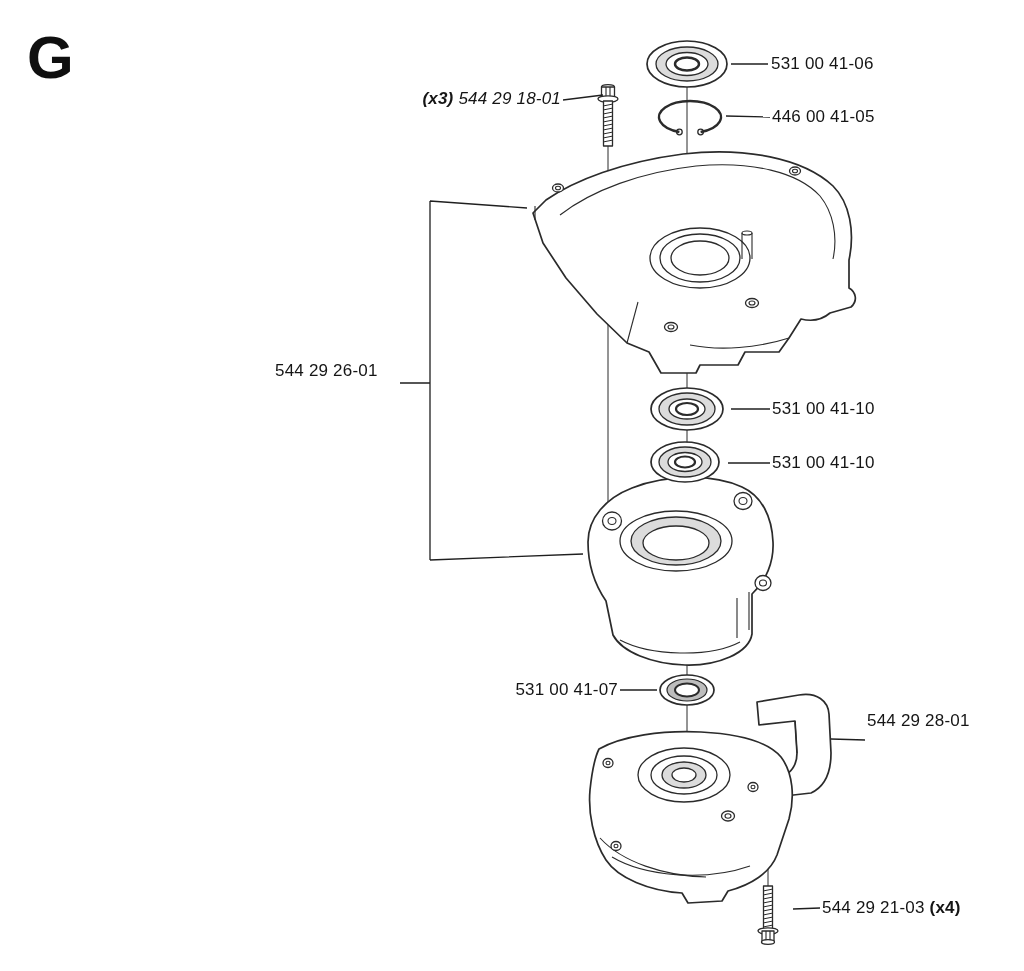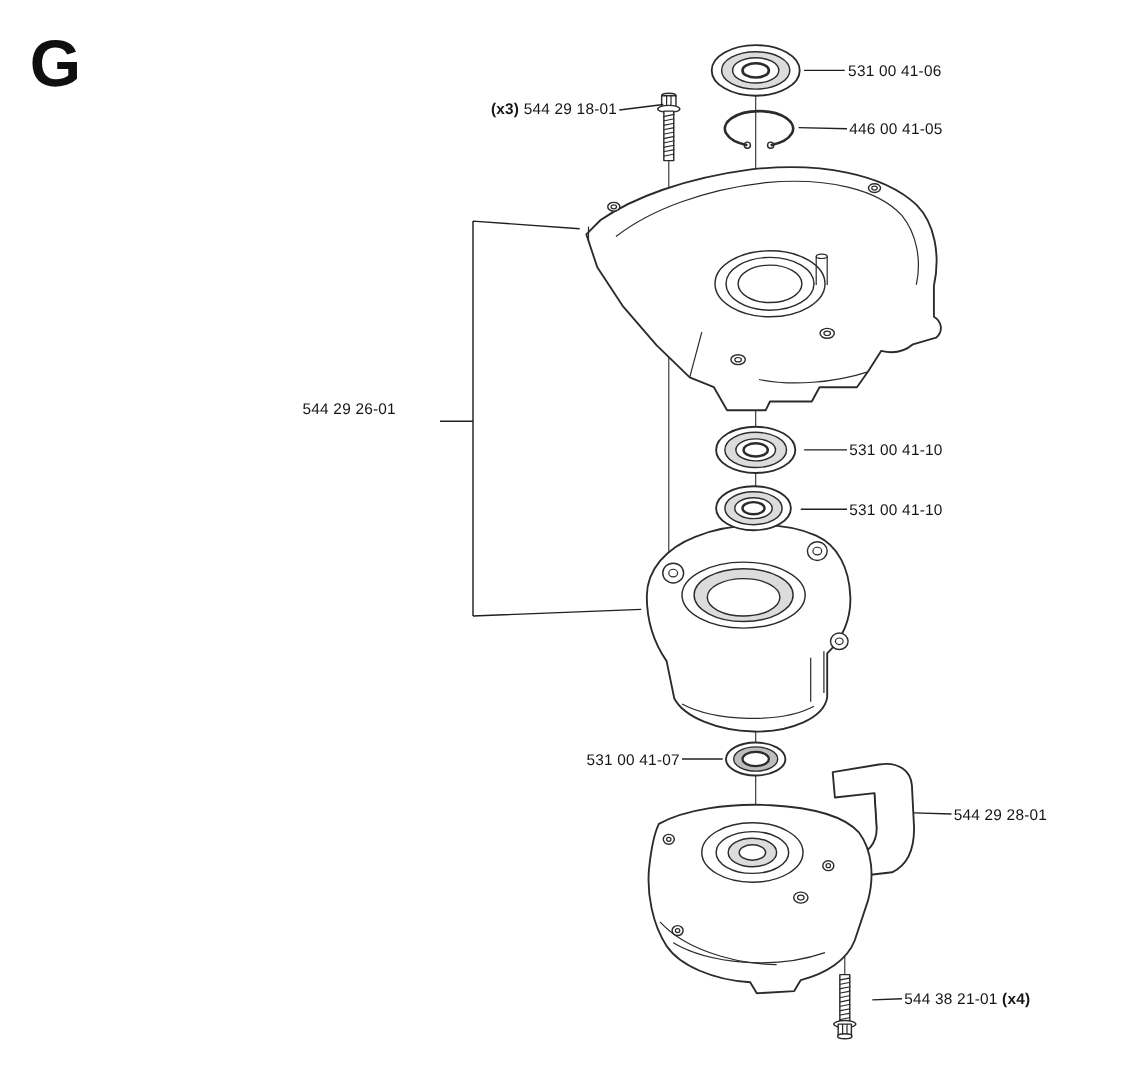--- a/index.html
+++ b/index.html
@@ -13,21 +13,21 @@
   }
   .stage { position:absolute; left:0; top:0; width:1024px; height:971px; }
   svg.drawing { position:absolute; left:0; top:0; }
   .section-letter {
     position:absolute; left:27px; top:28px;
     font-size:60px; font-weight:700; color:#0f0f0f;
     line-height:1;
   }
   .label {
     position:absolute;
-    font-size:14px;
+    font-size:17px;
     line-height:20px;
     white-space:nowrap;
     color:#151515;
     letter-spacing:0.2px;
   }
   .label .b { font-weight:700; }
   
   .o  { fill:#ffffff; stroke:#2b2b2b; stroke-width:1.7; stroke-linejoin:round; }
   .o2 { fill:#ffffff; stroke:#2b2b2b; stroke-width:1.3; stroke-linejoin:round; }
   .d  { fill:none;    stroke:#2b2b2b; stroke-width:1.1; }
@@ -174,21 +174,21 @@
       <path class="ld" d="M793 909 L820 908"></path>
     </g>
   </svg>
 
   <div class="section-letter">G</div>
 
   <div class="label" style="left:771px; top:54px;">
     <span>531 00 41-06</span>
   </div>
 
-  <div class="label" style="right:463px; top:89px;">
+  <div class="label" style="right:463px; top:89px;font-style:italic;">
     <span class="b">(x3)</span>
     <span>544 29 18-01</span>
   </div>
 
   <div class="label" style="left:772px; top:107px;">
     <span>446 00 41-05</span>
   </div>
 
   <div class="label" style="left:275px; top:361px;">
     <span>544 29 26-01</span>
@@ -199,22 +199,22 @@
   </div>
 
   <div class="label" style="left:772px; top:453px;">
     <span>531 00 41-10</span>
   </div>
 
   <div class="label" style="right:406px; top:680px;text-align:right;">
     <span>531 00 41-07</span>
   </div>
 
-  <div class="label" style="left:867px; top:730px;">
+  <div class="label" style="left:867px; top:711px;">
     <span>544 29 28-01</span>
   </div>
 
   <div class="label" style="left:822px; top:898px;">
-    <span>544 38 21-01</span>
+    <span>544 29 21-03</span>
     <span class="b">(x4)</span>
   </div>
 
 </div>
 
 </body></html>

